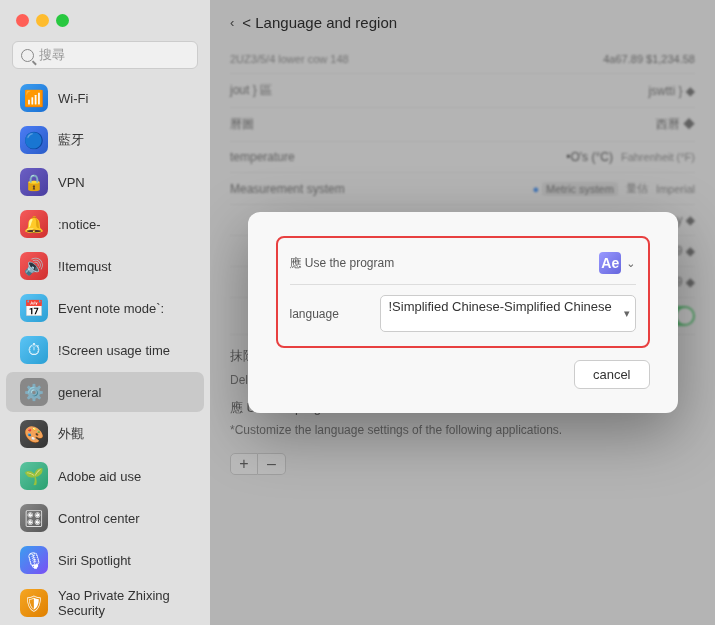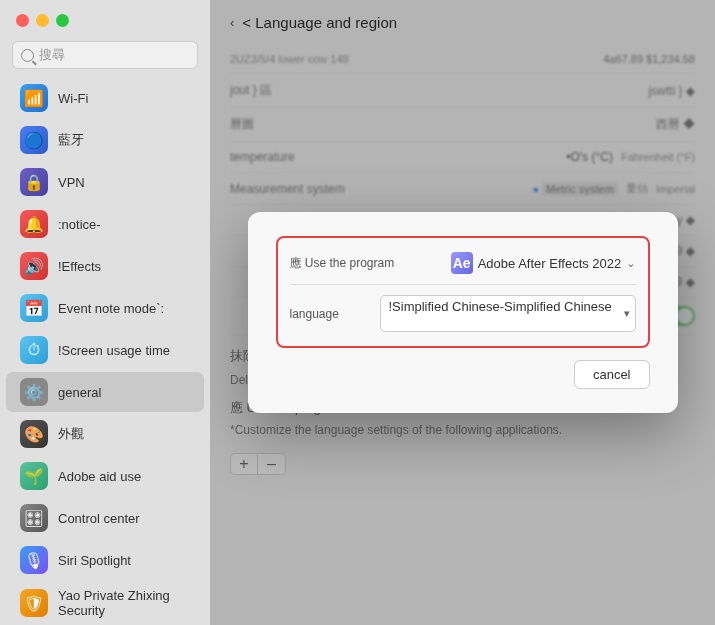--- a/index.html
+++ b/index.html
@@ -389,21 +389,21 @@
   <div class="sidebar-item">
     <div class="sidebar-icon icon-vpn">🔒</div>
     <span class="sidebar-label">VPN</span>
   </div>
   <div class="sidebar-item">
     <div class="sidebar-icon icon-notice">🔔</div>
     <span class="sidebar-label">:notice-</span>
   </div>
   <div class="sidebar-item">
     <div class="sidebar-icon icon-sound">🔊</div>
-    <span class="sidebar-label">!Effects</span>
+    <span class="sidebar-label">!Itemqust</span>
   </div>
   <div class="sidebar-item">
     <div class="sidebar-icon icon-event">📅</div>
     <span class="sidebar-label">Event note mode`:</span>
   </div>
   <div class="sidebar-item">
     <div class="sidebar-icon icon-screen">⏱</div>
     <span class="sidebar-label">!Screen usage time</span>
   </div>
   <div class="sidebar-item active">
@@ -506,21 +506,20 @@
     <div class="modal">
 
       <div class="modal-field">
 
         <div class="field-row">
           <span class="field-label">應 Use the program</span>
           <div class="field-value-container">
             <div class="app-icon-ae">
               <span>Ae</span>
             </div>
-            <span class="field-select">Adobe After Effects 2022</span>
             <span class="chevron-icon">⌄</span>
           </div>
         </div>
 
         <div class="divider-line"></div>
 
         <div class="lang-field-row">
           <span class="field-label">language</span>
           <div class="lang-select-container">
             <select class="lang-select">

